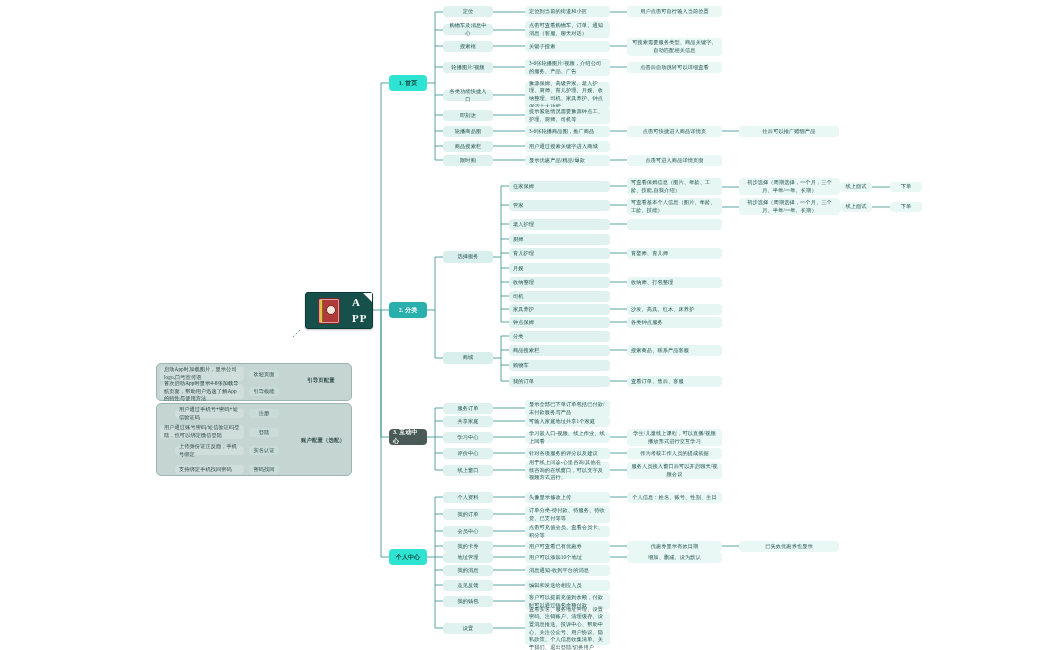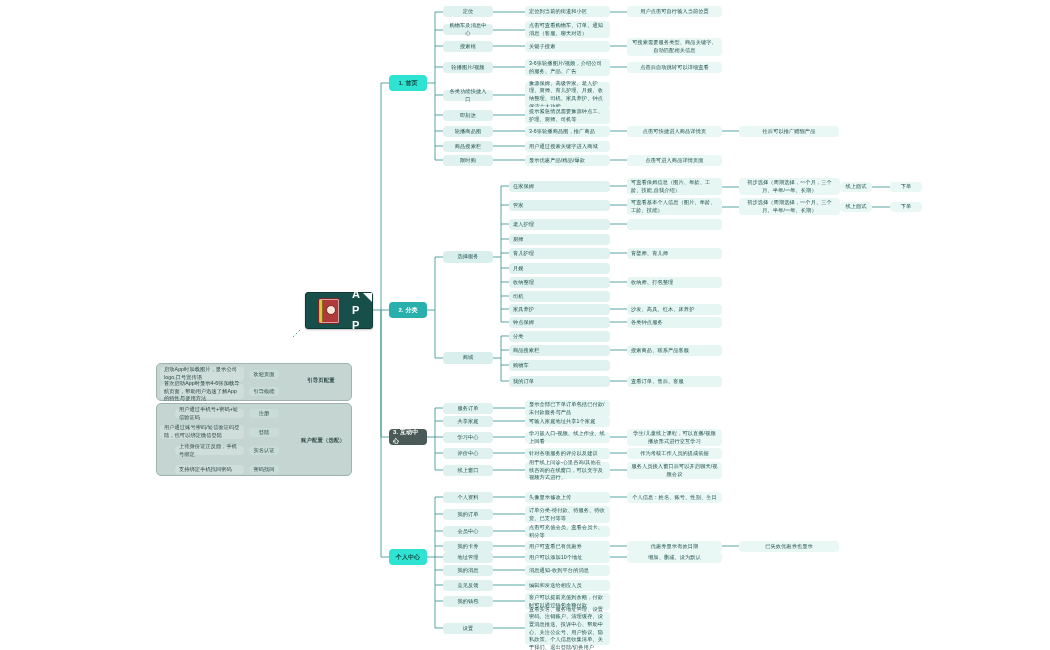--- a/index.html
+++ b/index.html
@@ -1,20 +1,20 @@
 <!DOCTYPE html>
 <html><head>
 <meta charset="utf-8">
 <style>
   html,body{margin:0;padding:0;background:#ffffff;}
   body{
     width:1050px;height:650px;position:relative;overflow:hidden;
     font-family:"Liberation Sans","DejaVu Sans",sans-serif;
   }
-  #canvas{position:absolute;inset:0;width:858px;height:650px;}
+  #canvas{position:absolute;inset:0;width:858px;height:650px;font-family:Liberation Serif, serif;}
   #links{position:absolute;left:0;top:0;width:1050px;height:650px;pointer-events:none;}
   .node{
     position:absolute;box-sizing:border-box;
     display:flex;align-items:center;
     border-radius:4px;
     font-size:5.1px;line-height:1.45;
     letter-spacing:.1px;
     padding:2px 4px;
     color:#14403c;
     white-space:normal;

